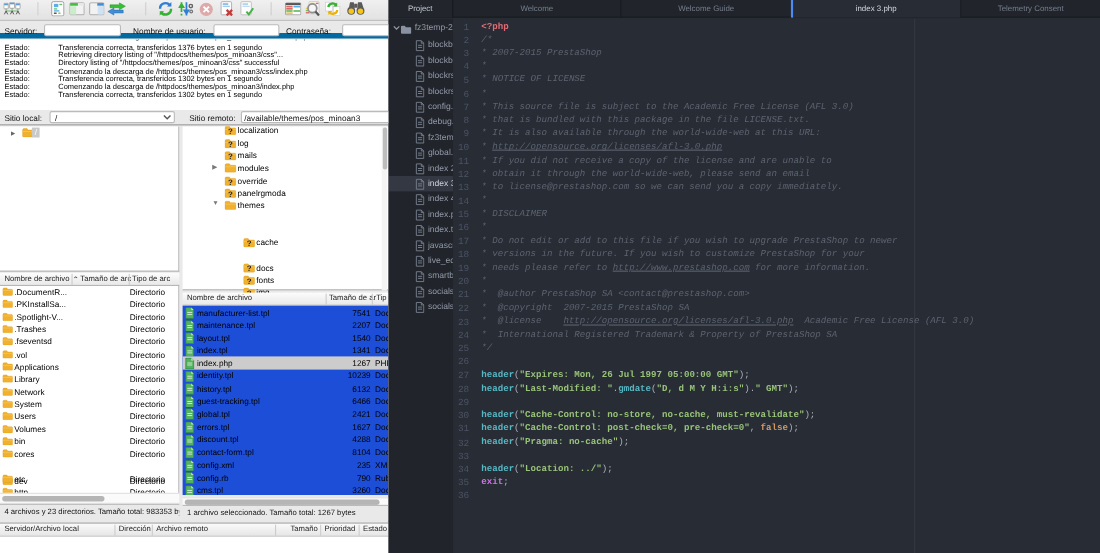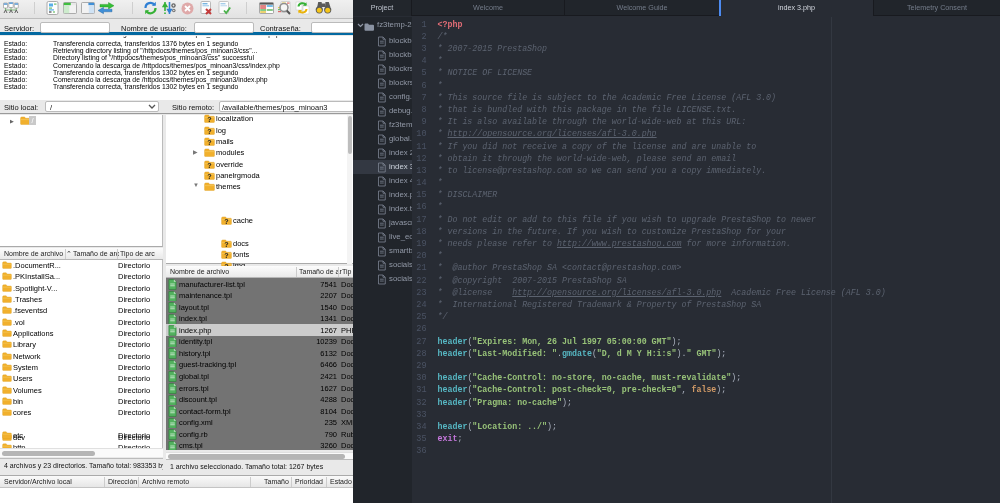--- a/index.html
+++ b/index.html
@@ -32,21 +32,21 @@
 .k { color:#c678dd; font-weight:bold; }
 #wrapguide { position:absolute; left:419px; top:0; width:1px; height:486px; background:#333841; }
 
 
 #fz { position:absolute; left:0; top:0; width:353px; height:503px; background:#e9e9e9; overflow:hidden;
   font-size:7.5px; color:#000; }
 #fztoolbar { position:absolute; left:0; top:0; width:353px; height:19px;
   background:linear-gradient(#f0f0f0,#e2e2e2); border-bottom:1px solid #bdbdbd; }
 .tbi { position:absolute; }
 #quick { position:absolute; left:0; top:20px; width:353px; height:15px; background:#e9e9e9;
-  border-bottom:3px solid #0369a1; }
+  border-bottom:5px solid #0369a1; }
 .qlabel { position:absolute; top:3.5px; font-size:7.5px; color:#111; }
 .qinput { position:absolute; top:1.5px; height:11px; background:#fff; border:1px solid #bbb; border-radius:2px; }
 #log { position:absolute; left:0; top:36px; width:353px; height:64px; background:#fff; overflow:hidden; }
 .logln { position:absolute; left:0; width:353px; height:7.25px; line-height:7.25px; font-size:6.8px; white-space:nowrap; }
 .lg1 { position:absolute; left:4px; }
 .lg2 { position:absolute; left:53px; }
 #siterow { position:absolute; left:0; top:100px; width:353px; height:14px; background:#e9e9e9;
   border-bottom:1px solid #9a9a9a; }
 #lpane { position:absolute; left:0; top:115px; width:163px; height:388px; }
 #rpane { position:absolute; left:166px; top:115px; width:187px; height:388px; }
@@ -813,21 +813,21 @@
           <span style="position:absolute;left:0.5px;top:1px;width:4px;height:38px;border-radius:2px;background:#bdbdbd"></span>
         </div>
     </div>
     <div class="lhead" style="top:151px">
       <span class="hcol" style="left:4px">Nombre de archivo</span>
       <span class="hcol" style="left:133px">Tamaño de ar</span>
       <span class="hcol" style="left:176px">Tip</span>
       <span class="hsep" style="left:130px"></span>
       <span class="hsep" style="left:172px"></span>
     </div>
-    <div style="position:absolute;left:0;top:163px;width:187px;height:172px;background:#737373;overflow:hidden">
+    <div style="position:absolute;left:0;top:163px;width:187px;height:172px;background:#1d4ed8;overflow:hidden">
       <div style="position:relative;top:-278.2px">
 <div class="rrow" style="top:278.2px">
             <span style="position:absolute;left:2px;top:1px;width:9px;height:11px"><svg class="gfile" viewBox="0 0 10 12">
                 <path d="M1 0.5 h5.5 l2.5 2.5 v8.5 h-8 z" fill="#53b25f" stroke="#2e7d3a" stroke-width="0.7"></path>
                 <path d="M6.5 0.5 v2.5 h2.5 z" fill="#bfe3c4"></path>
                 <rect x="2.5" y="5" width="5" height="0.9" fill="#d9efdc"></rect>
                 <rect x="2.5" y="7" width="5" height="0.9" fill="#d9efdc"></rect>
               </svg></span>
             <span class="fname" style="left:13px">manufacturer-list.tpl</span>
             <span class="fsize">7541</span>

